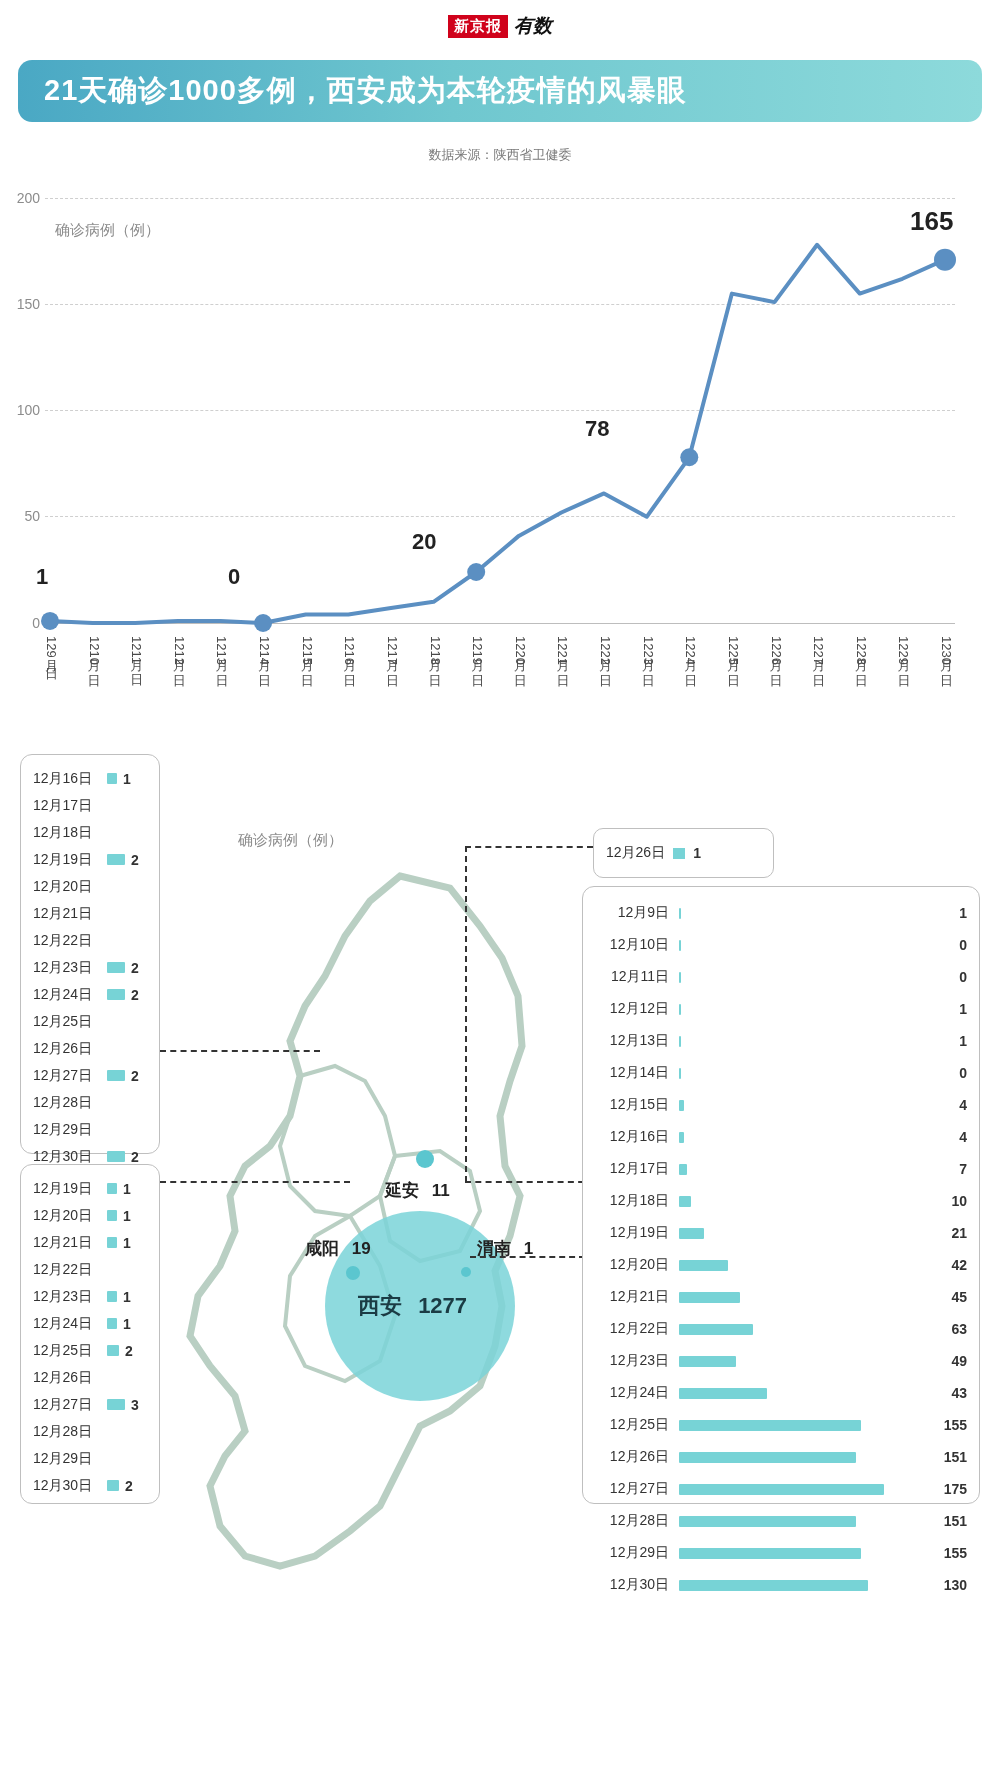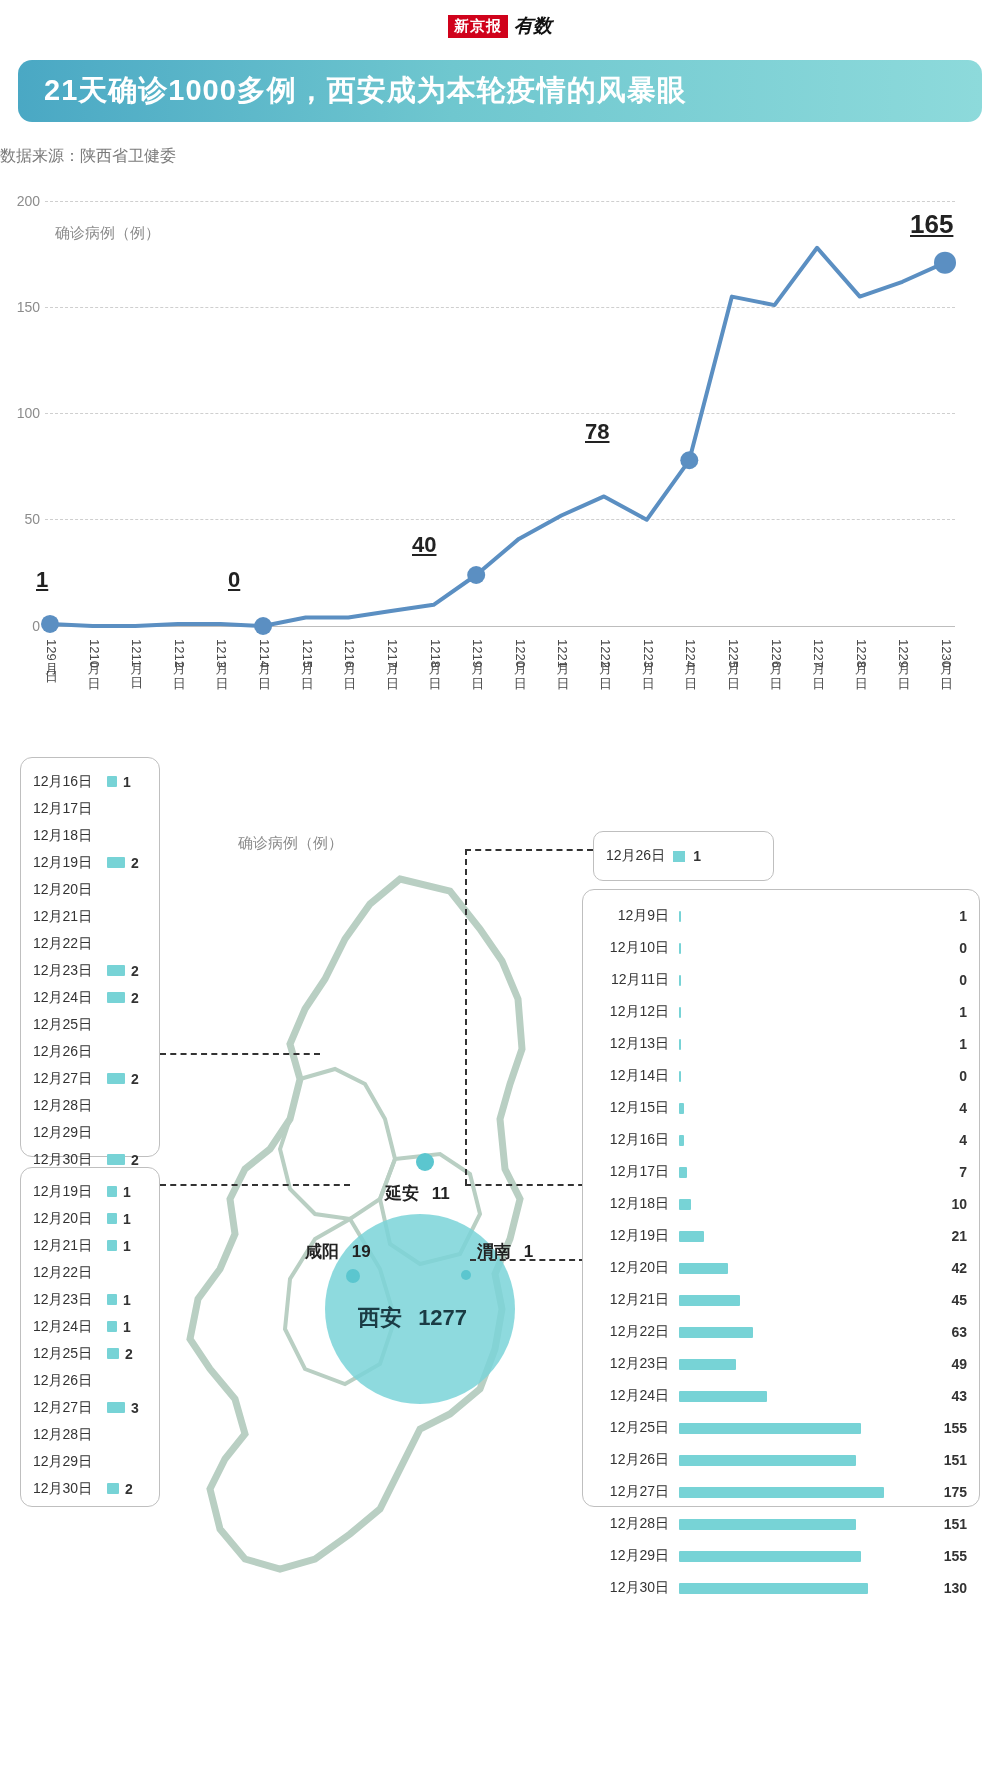--- a/index.html
+++ b/index.html
@@ -16,32 +16,32 @@
 
   .title-band{
     margin:8px 18px 0 18px;height:62px;border-radius:14px;
     background:linear-gradient(90deg,#4aa8c4 0%,#6fc7cf 45%,#8ddadb 100%);
     display:flex;align-items:center;padding-left:26px;
   }
   .title-band h1{
     margin:0;color:#fff;font-size:29px;font-weight:bold;letter-spacing:1px;
   }
   .source{
-    color:#7a7a7a;font-size:16px;margin-top:24px;
+    text-align:center;color:#7a7a7a;font-size:13px;margin-top:24px;
   }
 
   
   .linechart{position:relative;margin:22px 0 0 0;height:560px;}
   .lc-inner{position:absolute;left:0;top:0;width:1000px;height:560px;}
   .y-label{position:absolute;left:55px;top:35px;color:#8c8c8c;font-size:15px;}
   .ytick{position:absolute;left:4px;width:36px;text-align:right;font-size:14px;color:#8c8c8c;}
   .gridline{position:absolute;left:45px;width:910px;border-top:1px dashed #cfcfcf;height:0;}
   .axisline{position:absolute;left:45px;width:910px;border-top:1px solid #bdbdbd;height:0;}
   svg.line-svg{position:absolute;left:0;top:0;}
-  .pt-label{position:absolute;font-size:22px;font-weight:bold;color:#222;text-decoration:underline;}
+  .pt-label{position:absolute;font-size:22px;font-weight:bold;color:#222;}
   .xlabels{position:absolute;left:0;top:450px;width:1000px;height:110px;}
   .xlab{position:absolute;writing-mode:vertical-rl;font-size:13px;color:#4a4a4a;letter-spacing:0px;}
 
   
   .bottom{position:relative;height:1000px;}
   .note{
     position:absolute;left:330px;top:22px;width:560px;color:#8c8c8c;font-size:14.5px;
   }
   .legend-cases{position:absolute;left:238px;top:85px;color:#8c8c8c;font-size:15px;}
 
@@ -116,21 +116,21 @@
           <circle cx="50" cy="434.875" r="9" fill="#5b8fc2"></circle>
           <circle cx="263.0952380952381" cy="437" r="9" fill="#5b8fc2"></circle>
           <circle cx="476.1904761904762" cy="386" r="9" fill="#5b8fc2"></circle>
           <circle cx="689.2857142857143" cy="271.25" r="9" fill="#5b8fc2"></circle>
           <circle cx="945" cy="73.625" r="11" fill="#5b8fc2"></circle>
         </g>
     </svg>
 
     <div class="pt-label" style="left:36px;  top:378px;">1</div>
     <div class="pt-label" style="left:228px; top:378px;">0</div>
-    <div class="pt-label" style="left:412px; top:343px;">40</div>
+    <div class="pt-label" style="left:412px; top:343px;">20</div>
     <div class="pt-label" style="left:585px; top:230px;">78</div>
     <div class="pt-label" style="left:910px; top:20px;font-size:26px;">165</div>
 
     <div class="xlabels" id="x-labels">
         <div class="xlab" style="left: 42px; top: 0px;">12月9日</div>
         <div class="xlab" style="left: 84.619px; top: 0px;">12月10日</div>
         <div class="xlab" style="left: 127.238px; top: 0px;">12月11日</div>
         <div class="xlab" style="left: 169.857px; top: 0px;">12月12日</div>
         <div class="xlab" style="left: 212.476px; top: 0px;">12月13日</div>
         <div class="xlab" style="left: 255.095px; top: 0px;">12月14日</div>
@@ -169,21 +169,21 @@
       <path d="M150,210 L185,200 L215,215 L235,250 L245,290 L230,330 L200,350
                L165,345 L140,320 L130,280 L140,250 Z" fill="none" stroke="#b9cfc3" stroke-width="4"></path>
       <path d="M245,290 L290,285 L320,305 L330,345 L310,385 L270,395 L240,375
                L230,330 Z" fill="none" stroke="#b9cfc3" stroke-width="4"></path>
       <path d="M200,350 L230,400 L245,450 L230,495 L195,515 L155,500 L135,460
                L140,410 L165,370 Z" fill="none" stroke="#b9cfc3" stroke-width="4"></path>
     </svg>
 
     
     <div class="bubble" style="left:175px;top:345px;width:190px;height:190px;"></div>
-    <div class="xian-label" style="left:208px;top:434px;">
+    <div class="xian-label" style="left:208px;top:425px;">
       <span>西安</span>
       <span style="margin-left:10px;">1277</span>
     </div>
 
     
     <div class="citydot" style="left:266px;top:284px;width:18px;height:18px;"></div>
     <div class="citylabel" style="left:235px;top:305px;margin-top:8px;">
       <span>延安</span>
       <span style="margin-left:8px;">11</span>
     </div>

